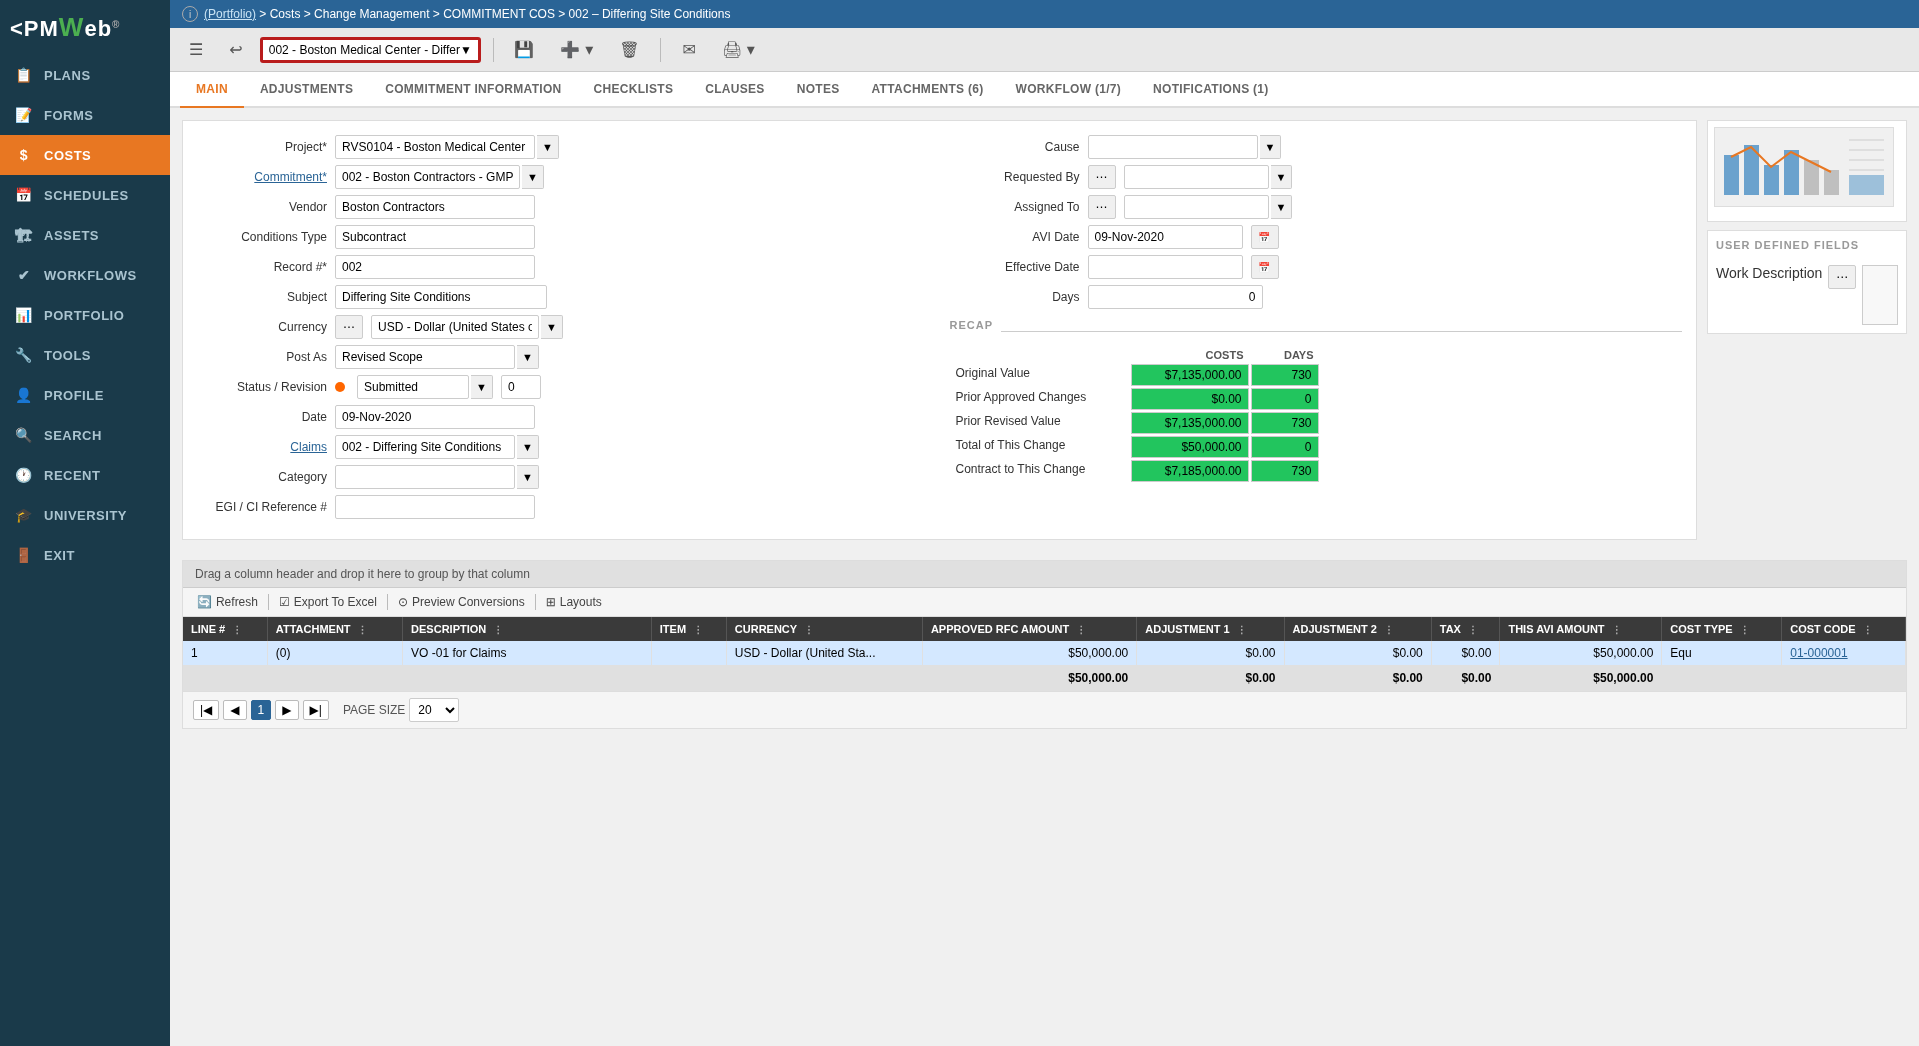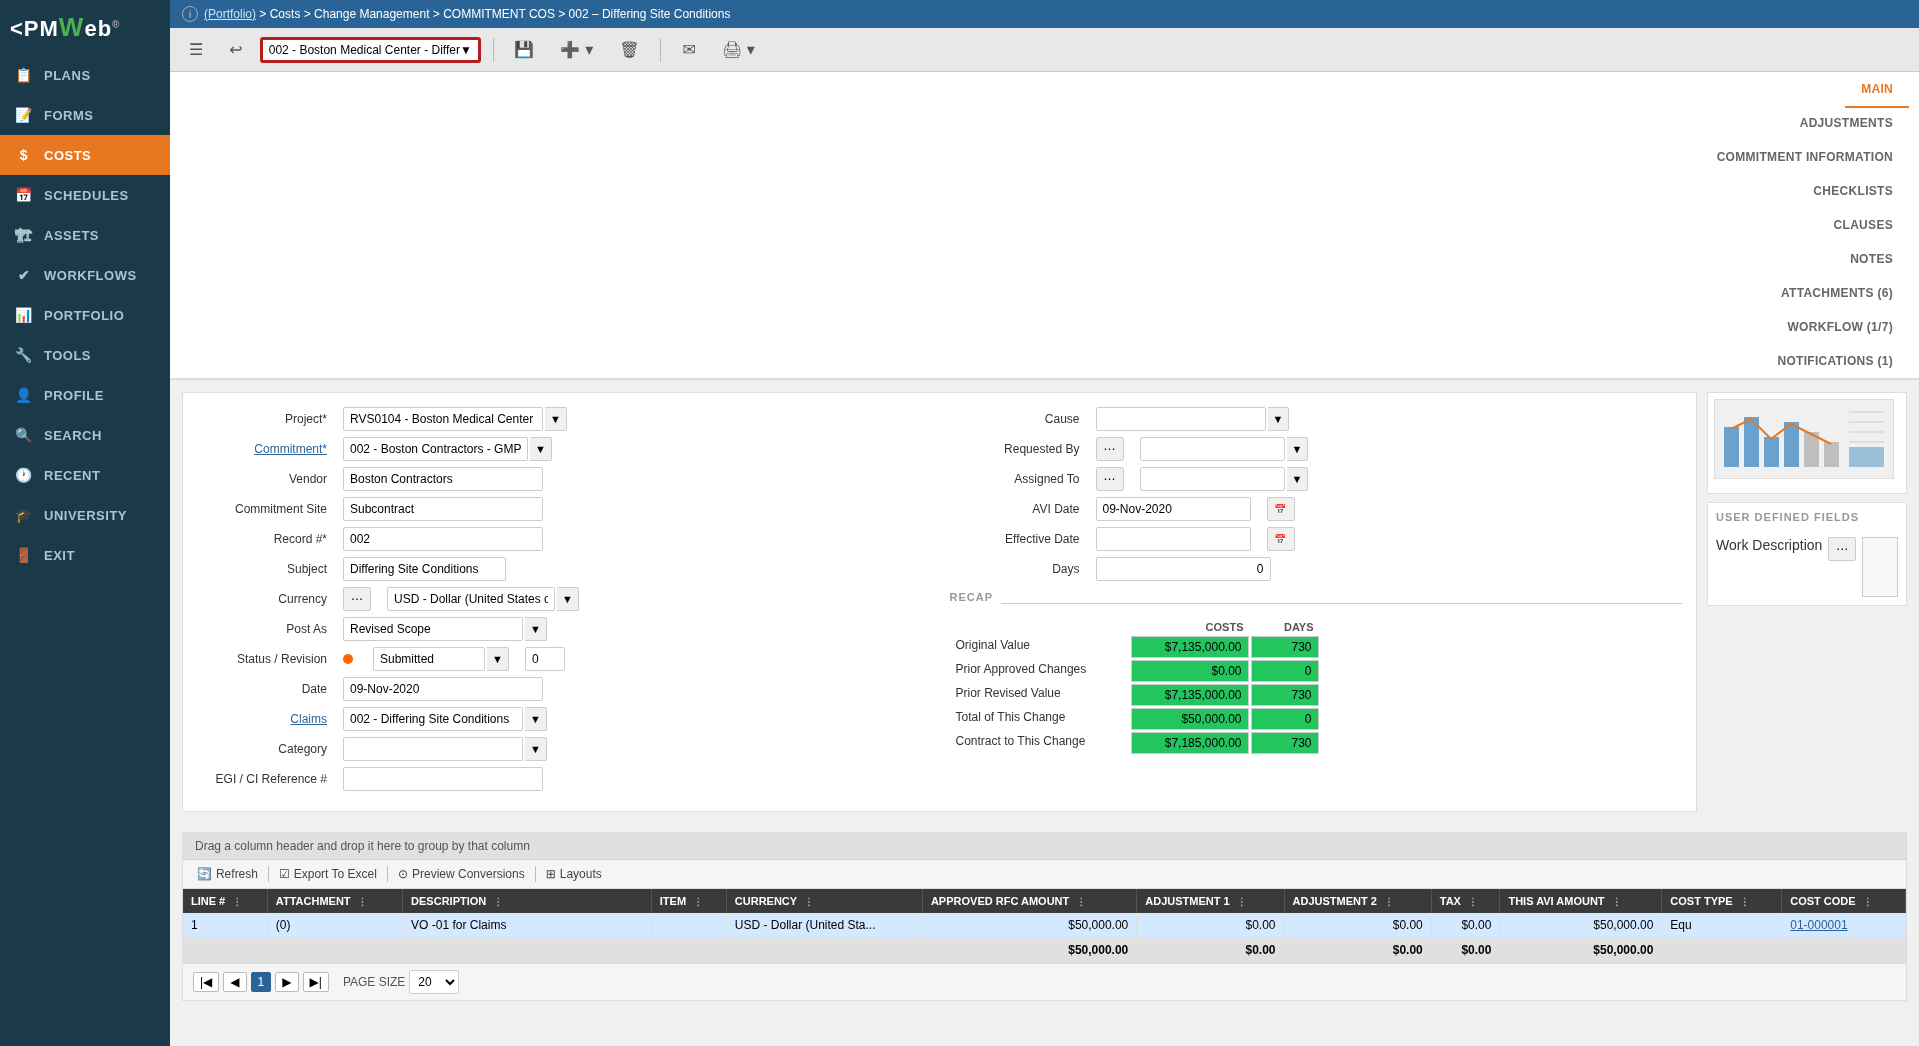--- a/index.html
+++ b/index.html
@@ -113,21 +113,20 @@
     }
     .toolbar-sep { width: 1px; height: 24px; background: #bbb; margin: 0 4px; }
 
     
     .tabs {
       background: #fff;
       border-bottom: 2px solid #ddd;
       display: flex;
       align-items: flex-end;
       padding: 0 10px;
-      flex-direction: column;
     }
     .tab {
       padding: 10px 16px;
       cursor: pointer;
       font-size: 12px;
       font-weight: 600;
       color: #666;
       border-bottom: 2px solid transparent;
       margin-bottom: -2px;
       letter-spacing: 0.3px;
@@ -147,21 +146,21 @@
       background: #fff;
       border: 1px solid #ddd;
       padding: 14px;
       margin-bottom: 10px;
     }
 
     .form-row {
       display: flex;
       align-items: center;
       margin-bottom: 6px;
-      gap: 16px;
+      gap: 8px;
     }
     .form-label {
       width: 130px;
       min-width: 130px;
       font-size: 12px;
       color: #333;
       text-align: right;
     }
     .form-label a { color: #2a6496; text-decoration: underline; cursor: pointer; }
     .form-input {
@@ -518,32 +517,32 @@
                 <button class="input-btn">▼</button>
               </div>
             </div>
 
             <div class="form-row">
               <span class="form-label">Vendor</span>
               <input class="form-input" style="width: 200px;" type="text" value="Boston Contractors">
             </div>
 
             <div class="form-row">
-              <span class="form-label">Commitment Site</span>
+              <span class="form-label">Conditions Type</span>
               <input class="form-input" style="width: 200px;" type="text" value="Subcontract">
             </div>
 
             <div class="form-row">
               <span class="form-label">Record #*</span>
               <input class="form-input" style="width: 200px;" type="text" value="002">
             </div>
 
             <div class="form-row">
               <span class="form-label">Subject</span>
-              <input class="form-input" style="width: 163px;" type="text" value="Differing Site Conditions">
+              <input class="form-input" style="width: 212px;" type="text" value="Differing Site Conditions">
             </div>
 
             <div class="form-row">
               <span class="form-label">Currency</span>
               <button class="ellipsis-btn">⋯</button>
               <div class="input-with-btn">
                 <input class="form-input" style="width: 168px;" type="text" value="USD - Dollar (United States of America)">
                 <button class="input-btn">▼</button>
               </div>
             </div>

